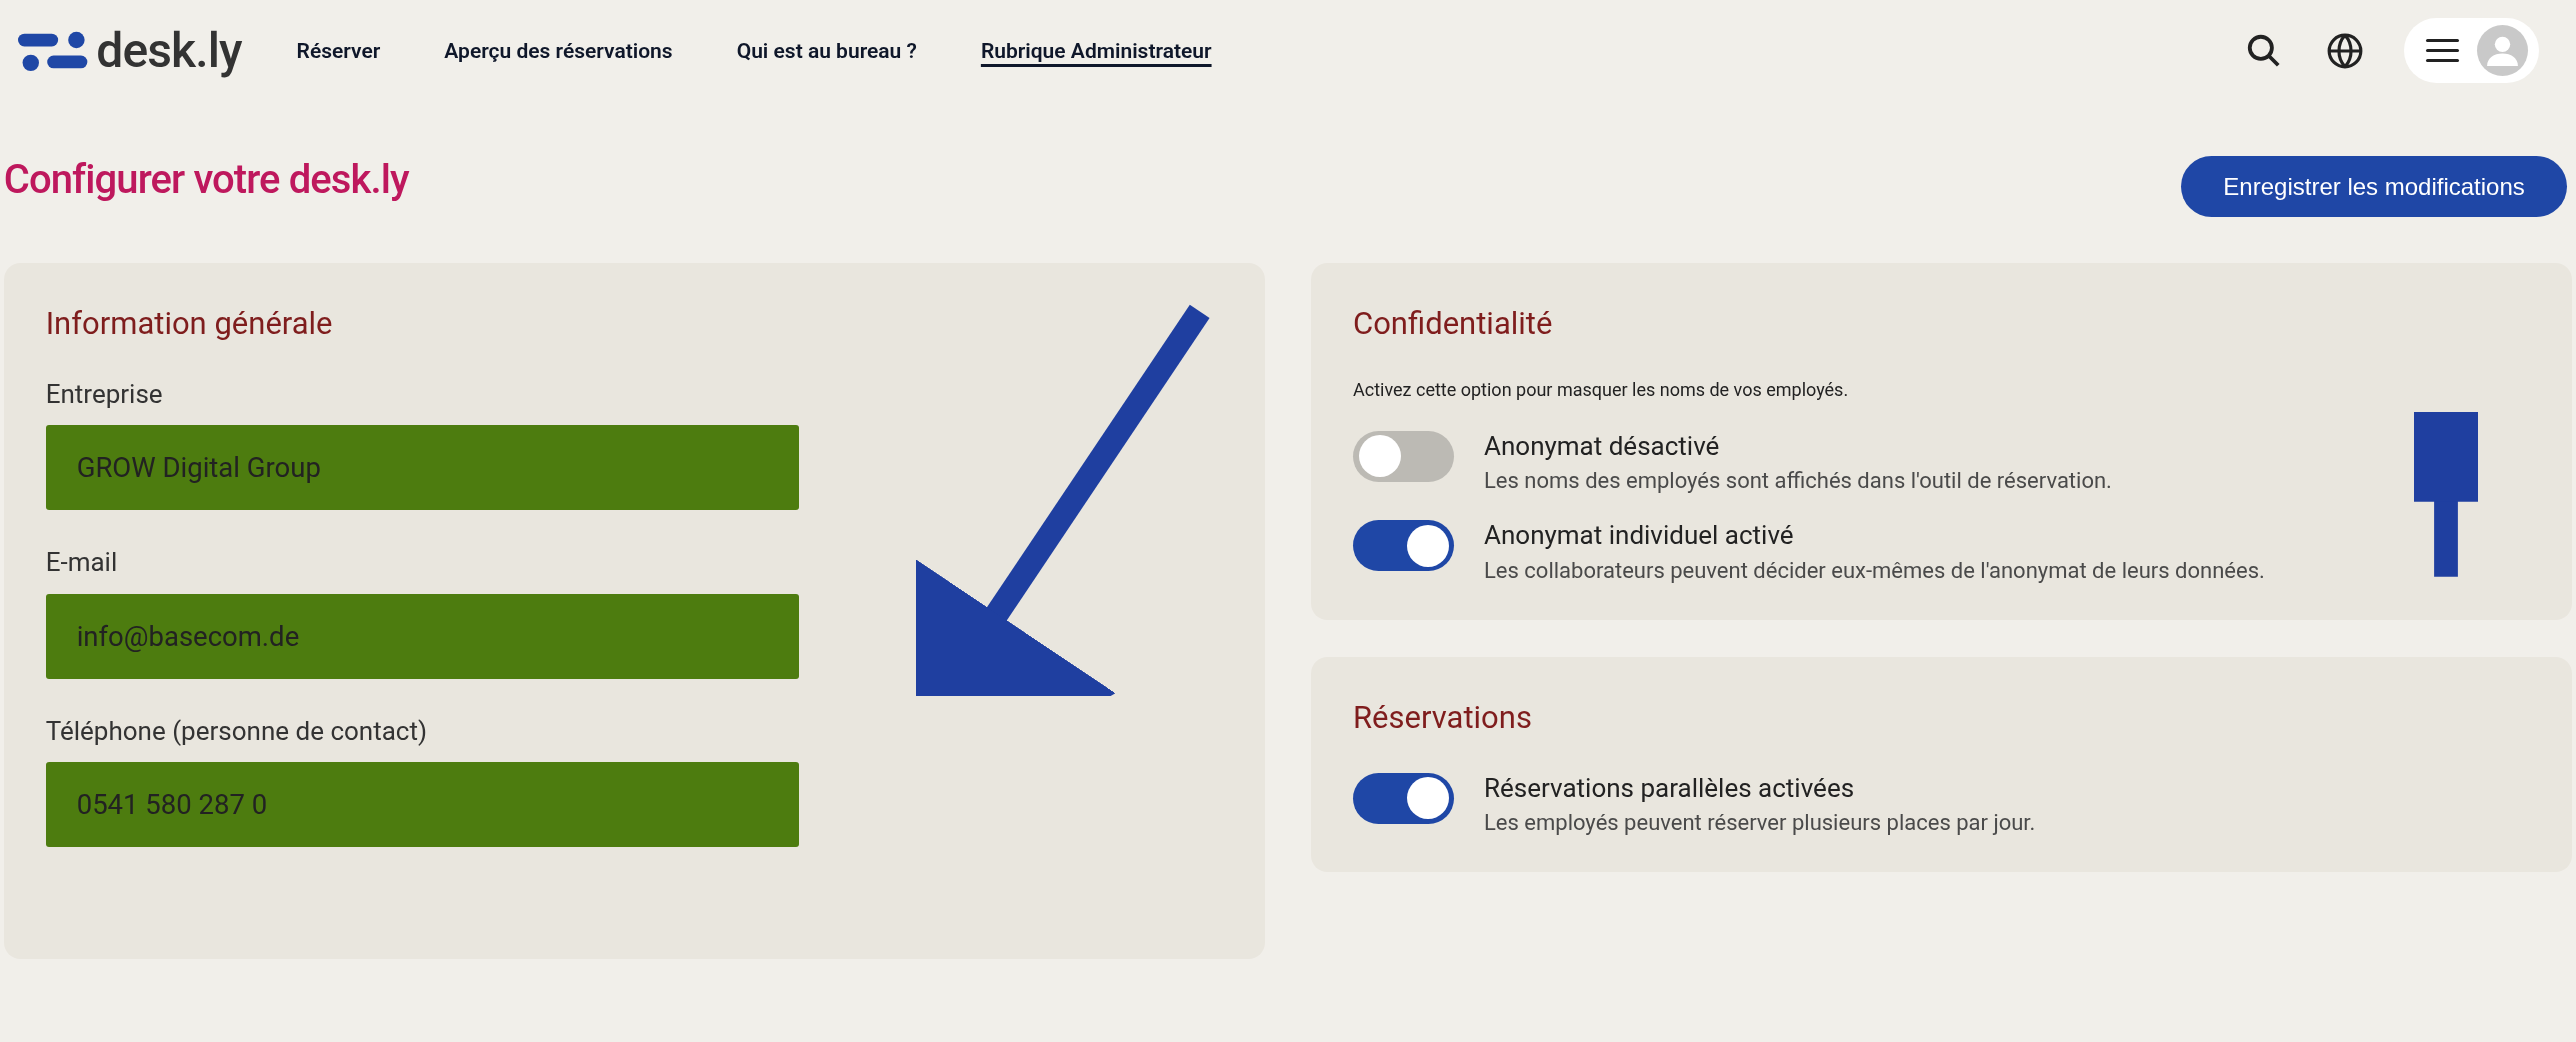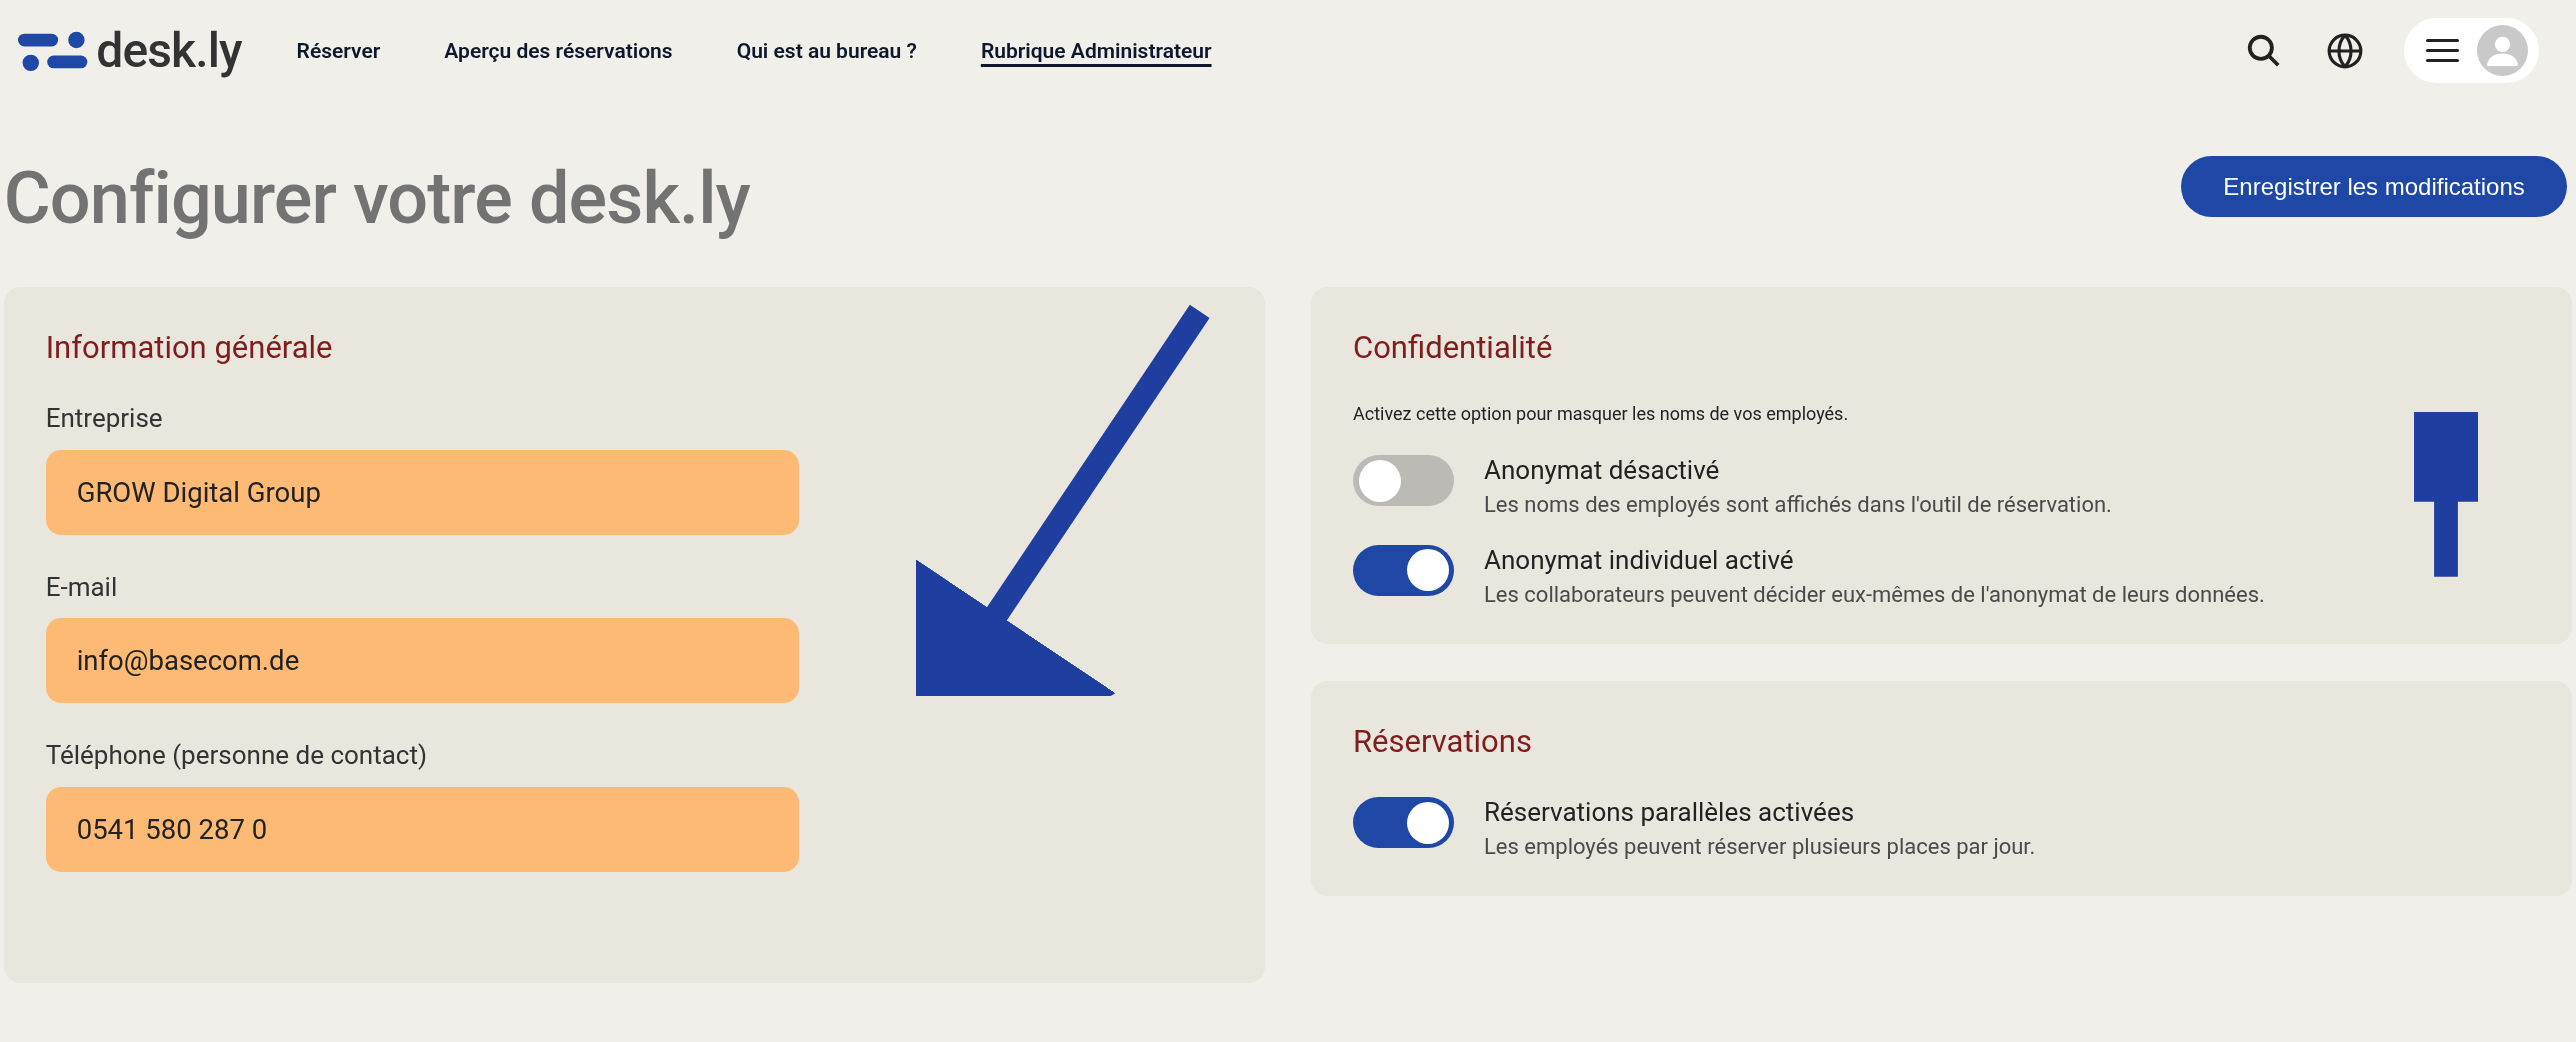--- a/index.html
+++ b/index.html
@@ -67,23 +67,23 @@
 
     
     .title-row {
       display:flex;
       align-items:flex-start;
       justify-content:space-between;
       padding:55px 9.2px 46px 3.7px;
       position:relative;
     }
     .page-title {
-      font-size:72px;
+      font-size:40px;
       font-weight:500;
-      color:#737373;
+      color:#be185d;
       letter-spacing:-0.9px;
     }
     .save-btn {
       background:#1f47a6;
       color:#fff;
       border:none;
       border-radius:915px;
       font-size:24px;
       line-height:1.3;
       padding:14.7px 42px;
@@ -118,23 +118,23 @@
       margin-bottom:31px;
     }
     .field-label {
       font-size:26px;
       color:#333;
       margin-bottom:16.5px;
       font-weight:400;
     }
     .field-input {
       width:64%;
-      background:#fdba74;
+      background:#4d7c0f;
       border:none;
-      border-radius:15px;
+      border-radius:3px;
       font-size:27.5px;
       padding:26px 31px;
       color:#222;
       margin-bottom:37px;
       outline:none;
       font-family:inherit;
     }
     .toggle-row {
       display:flex;
       align-items:flex-start;

